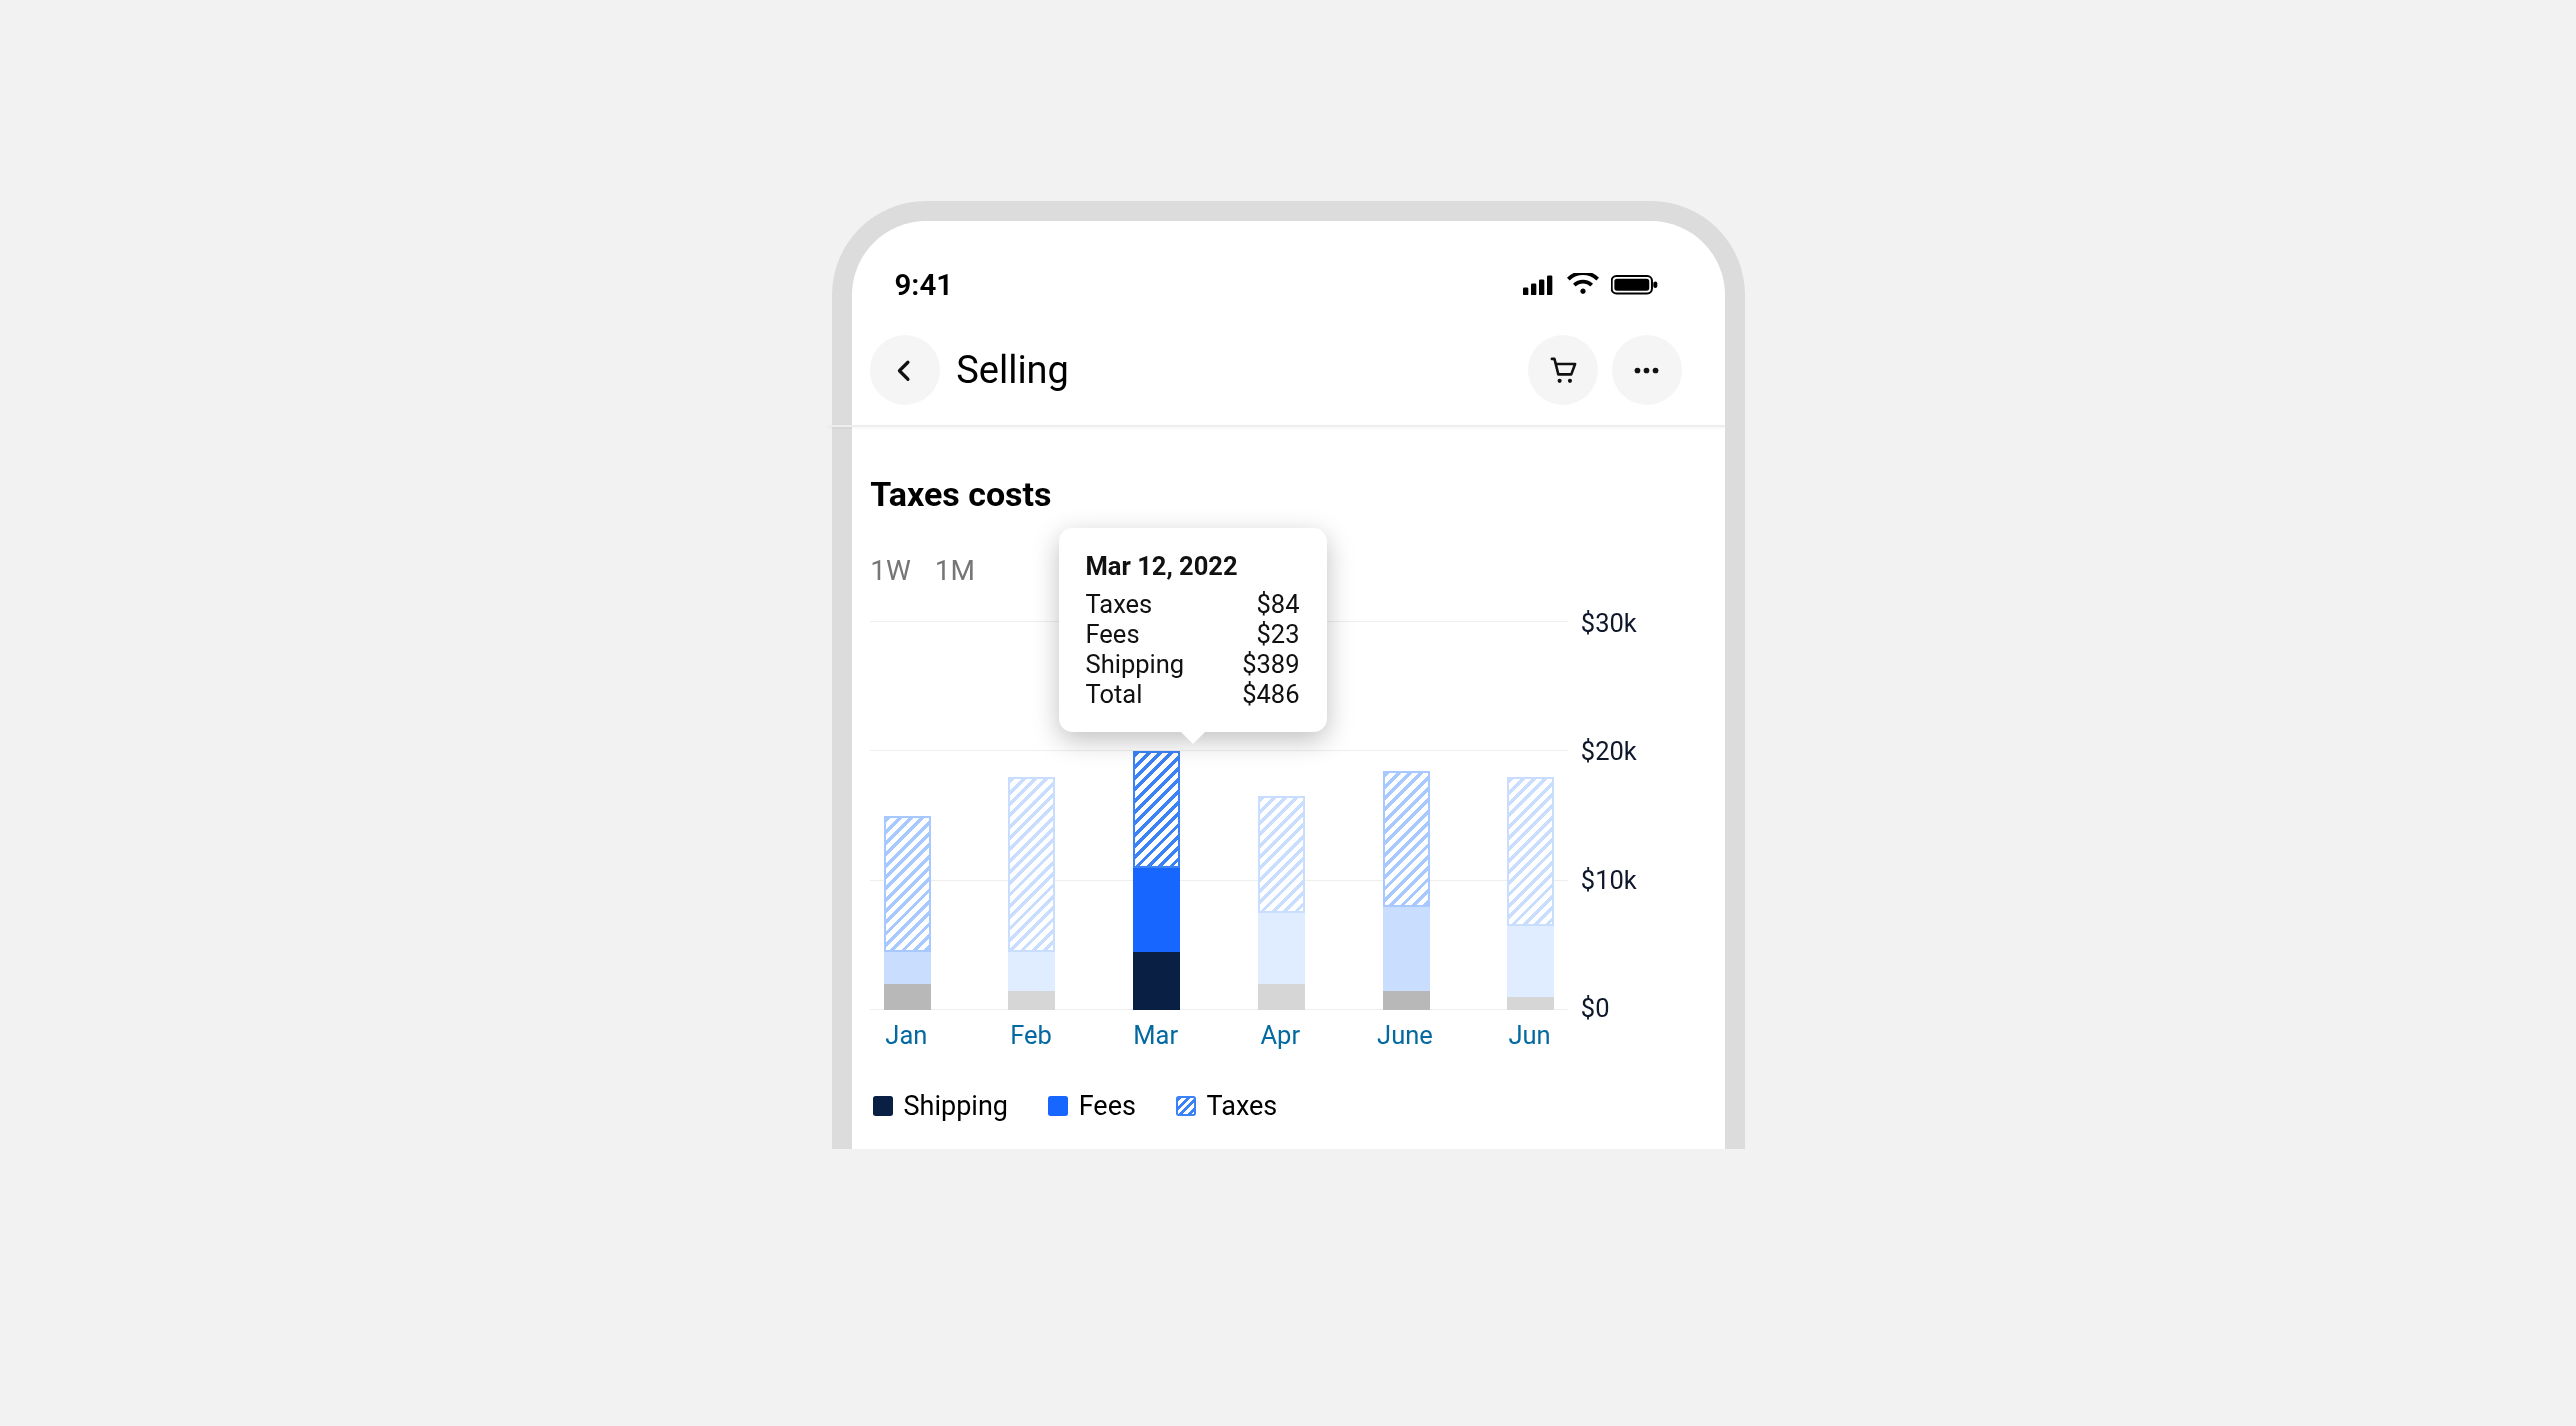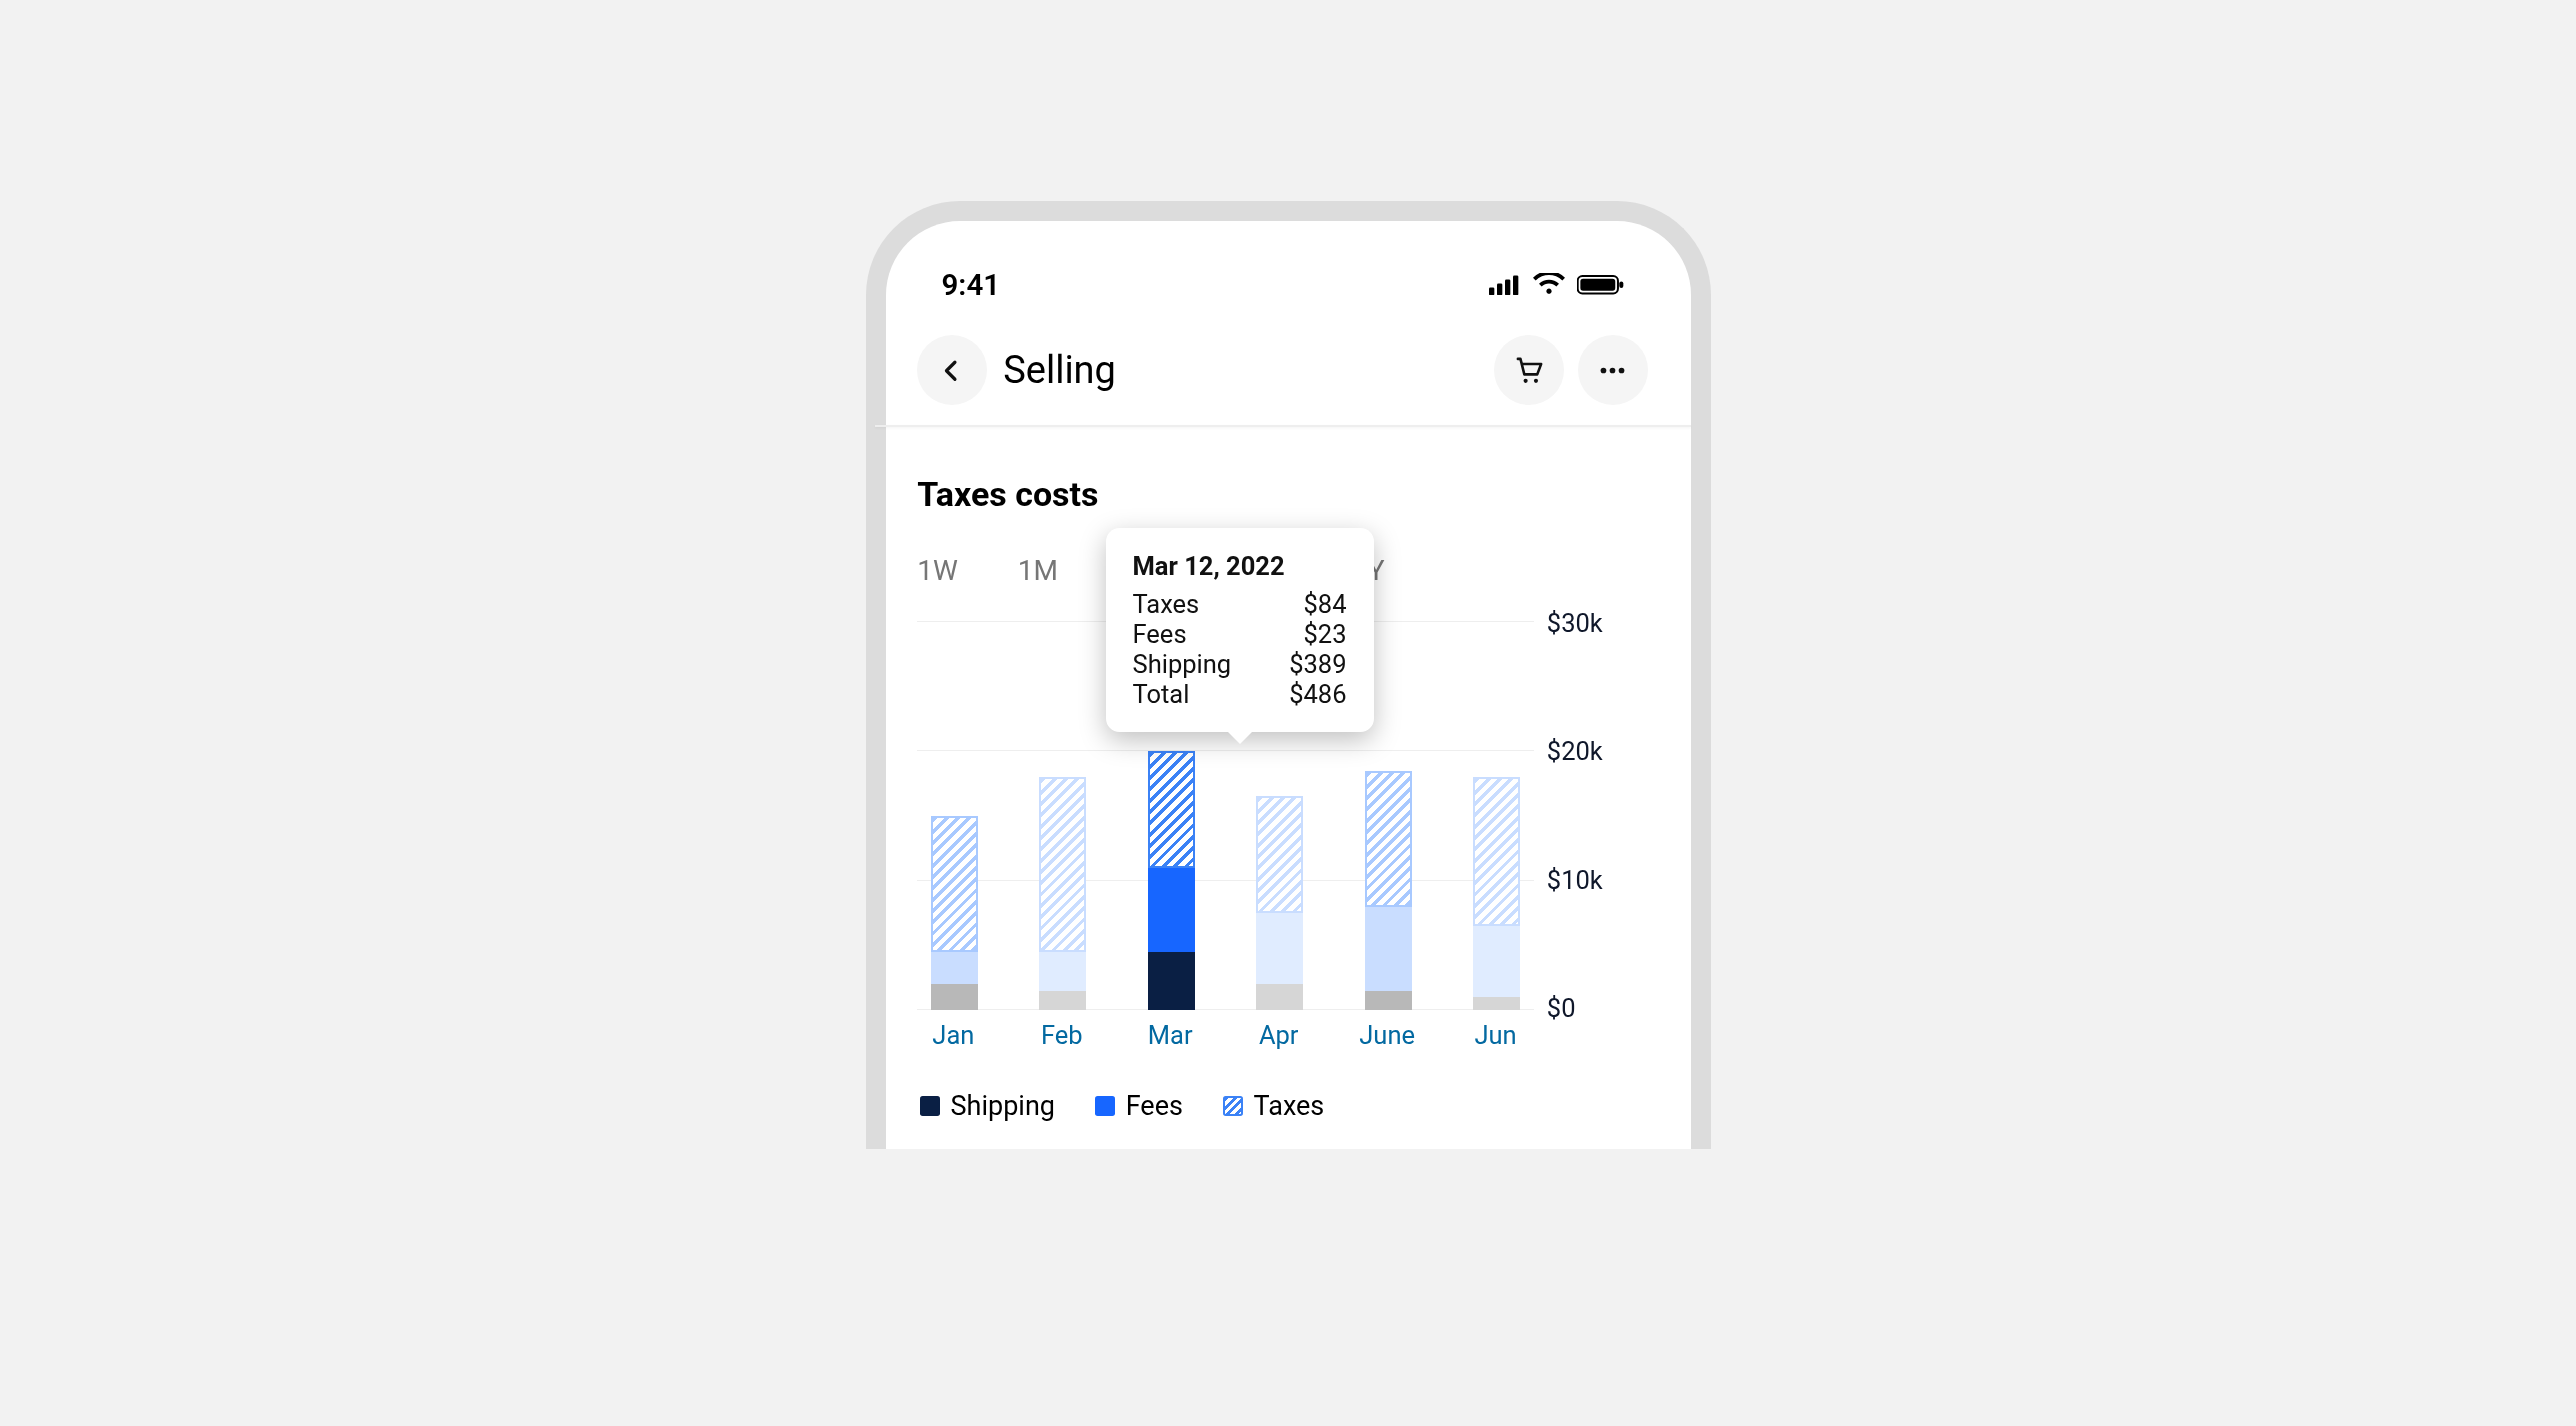--- a/index.html
+++ b/index.html
@@ -7,26 +7,26 @@
     background: #f2f2f2;
     font-family: -apple-system, BlinkMacSystemFont, "Segoe UI", Roboto, Helvetica, Arial, sans-serif;
     width: 2576px;
     height: 1427px;
     display: flex;
     align-items: flex-start;
     justify-content: center;
     padding-top: 201px;
   }
   .device {
-    width: 845px;
+    width: 913px;
     background: #fff;
     border: 20px solid #dcdcdc;
     border-bottom: none;
     border-radius: 94px 94px 0 0;
-    padding: 40px 40px 0 29px;
+    padding: 40px 40px 0 16px;
     position: relative;
   }
   .status-bar {
     display: flex;
     justify-content: space-between;
     align-items: center;
     padding: 6.7px 27px 27px 27px;
     font-size: 29.5px;
     font-weight: 600;
   }
@@ -46,21 +46,21 @@
   }
   .nav-title { font-size: 38px; font-weight: 400; }
   .nav-right { display: flex; gap: 13.4px; }
   .divider { height: 1.3px; background: #eee; margin: 0 -40px; box-shadow: 0 1.3px 2.7px rgba(0,0,0,.05); }
   .section-title {
     font-size: 34px; font-weight: 700;
     padding: 47px 2.7px 27px 2.7px;
   }
   .range-row {
     display: flex;
-    gap: 60px;
+    gap: 24px;
     padding: 13.4px 2.7px 34px 2.7px;
     color: #767676;
     font-size: 28px;
   }
   .chart-wrap { position: relative; padding: 0 2.7px; }
   .chart-area {
     position: relative;
     height: 429px;
     display: flex;
     align-items: flex-end;

